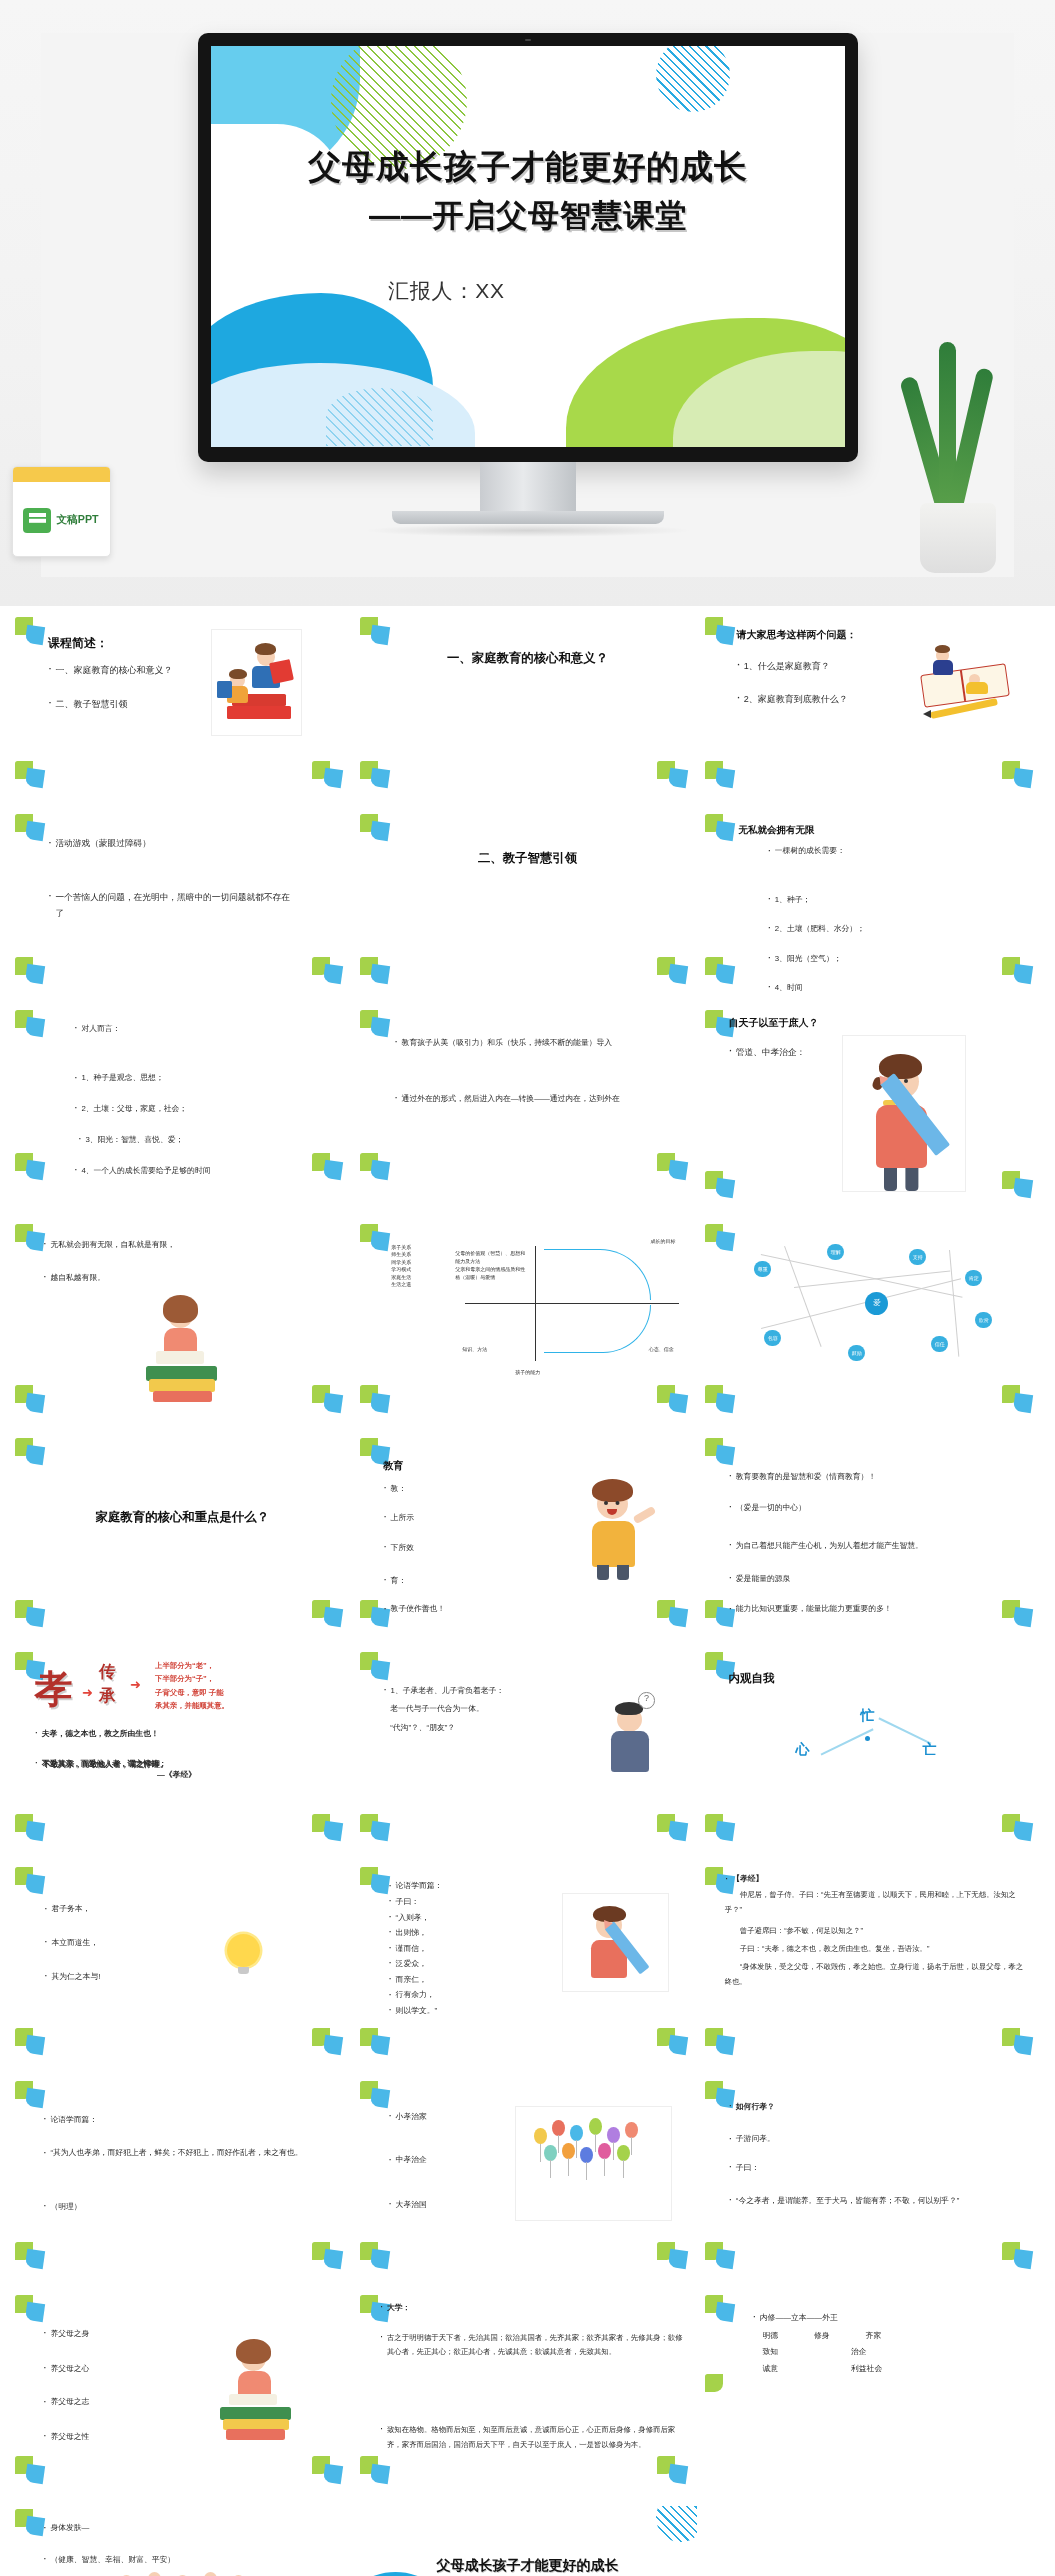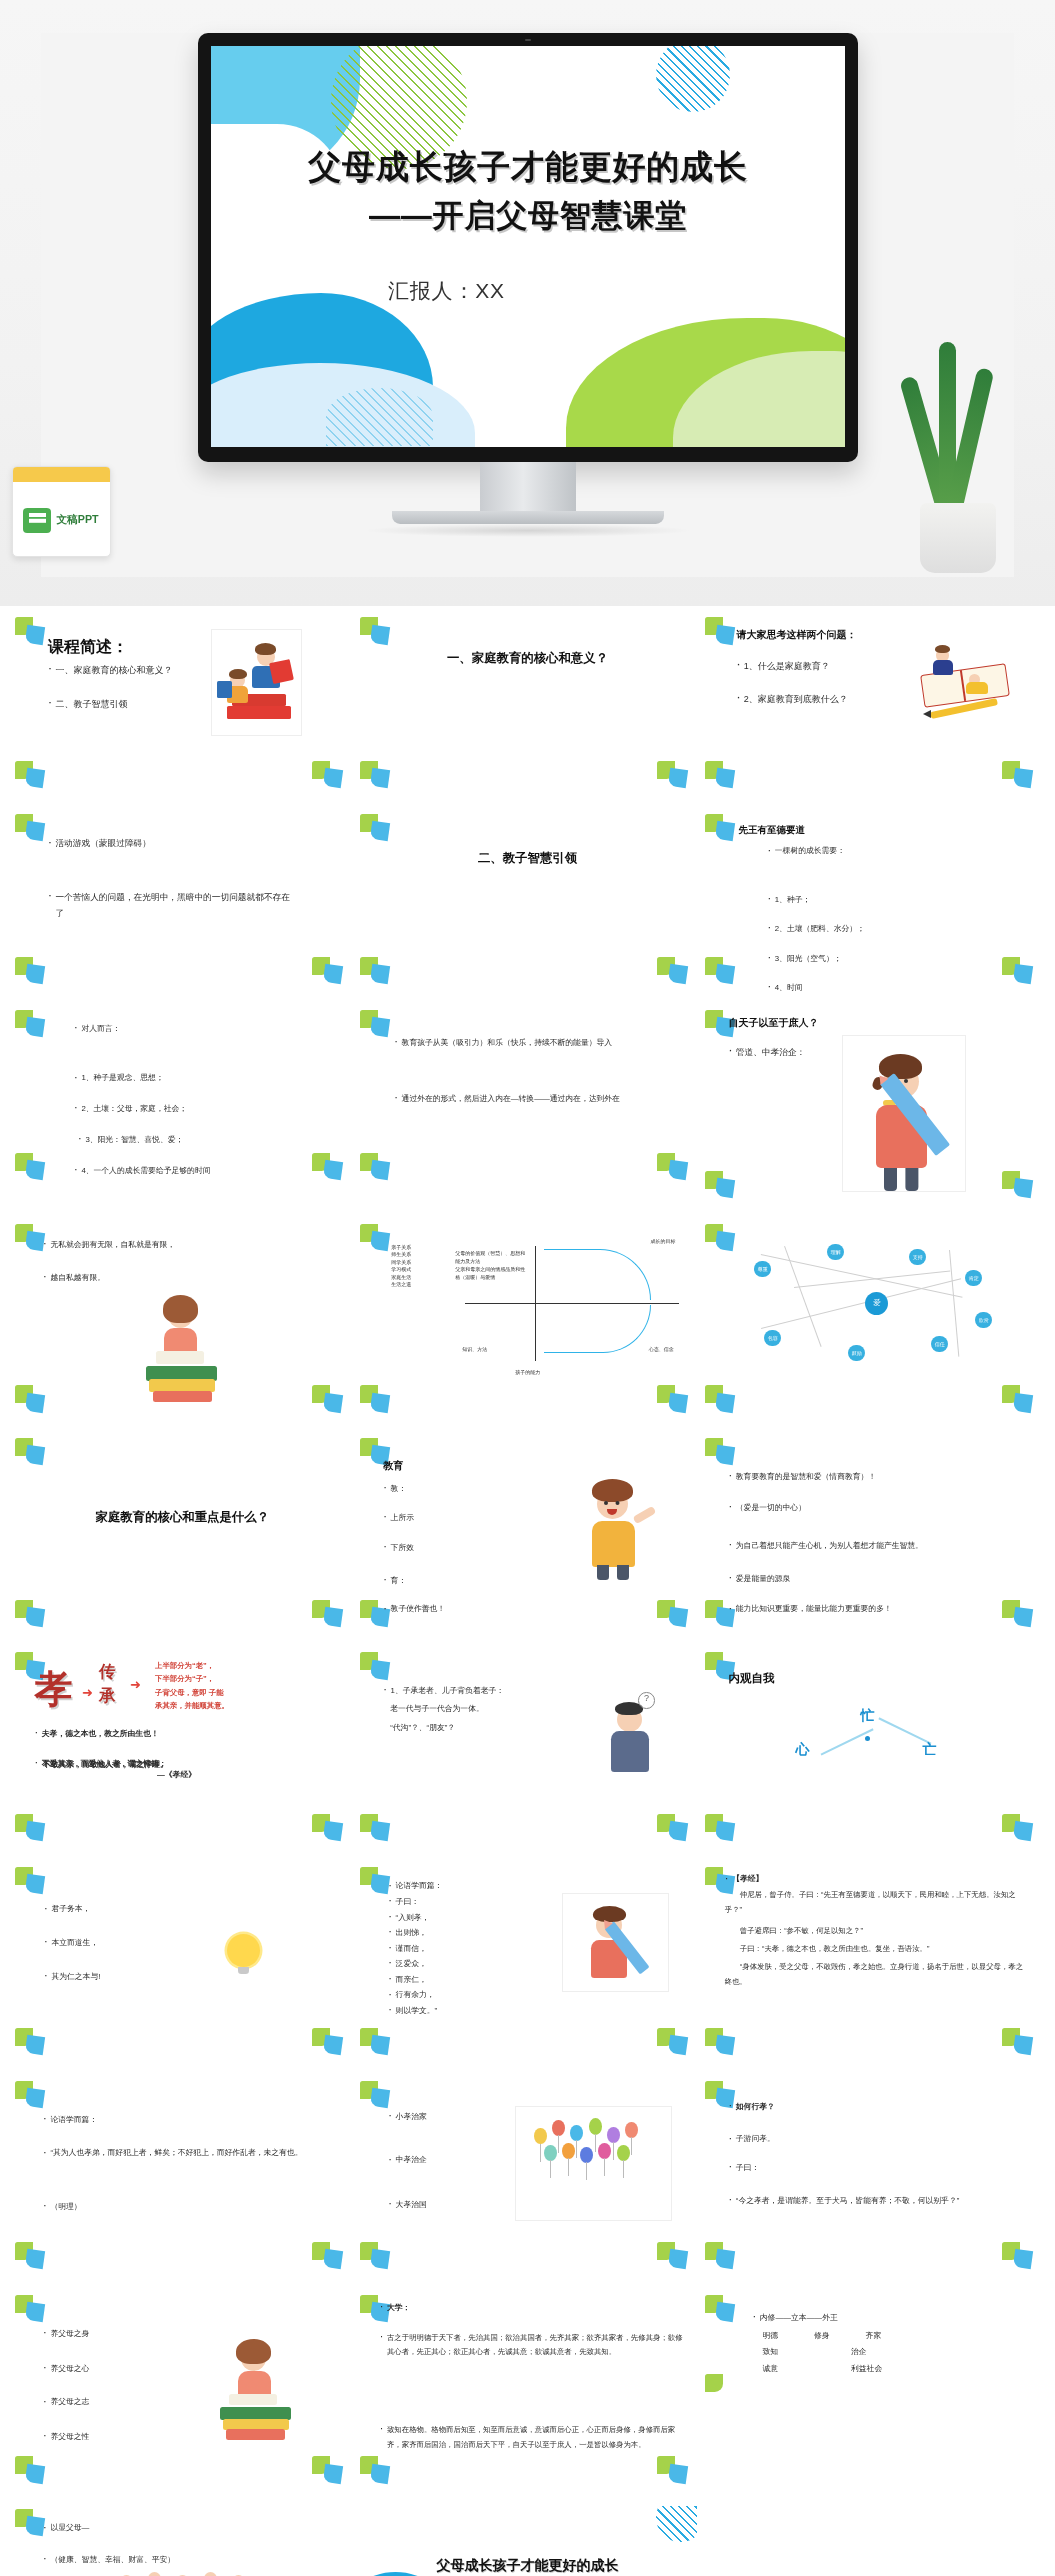--- a/index.html
+++ b/index.html
@@ -159,21 +159,21 @@
         <div class="sq g2"></div>
       </div>
     <div class="corner c-bl">
         <div class="sq g1"></div>
         <div class="sq g2"></div>
       </div>
     <div class="corner c-br">
         <div class="sq g1"></div>
         <div class="sq g2"></div>
       </div>
-    <div class="tx hd" style="left:35px;top:20px;font-size:16px;">课程简述：</div>
+    <div class="tx hd" style="left:35px;top:20px;font-size:12px;">课程简述：</div>
     <div class="tx bul" style="left:35px;top:49px;font-size:9px;">一、家庭教育的核心和意义？</div>
     <div class="tx bul" style="left:35px;top:68px;font-size:9px;">二、教子智慧引领</div>
     <div class="pic" style="left:198px;top:15px;width:91px;height:107px;">
       <div class="book-red" style="left:15px;top:76px;width:64px;height:13px;"></div>
       <div class="book-red" style="left:20px;top:64px;width:54px;height:11.5px;background:#d83a30;"></div>
       <div class="head" style="left:45px;top:18px;width:18px;height:18px;"></div>
       <div class="hair" style="left:43px;top:13px;width:21.4px;height:11.5px;"></div>
       <div class="body-s" style="left:40px;top:36px;width:28px;height:21.4px;background:#2f6fb5;"></div>
       <div class="book-red" style="left:59px;top:31px;width:21.4px;height:21.4px;transform:rotate(-12deg);"></div>
       <div class="head" style="left:18px;top:43px;width:15px;height:15px;"></div>
@@ -267,21 +267,21 @@
         <div class="sq g2"></div>
       </div>
     <div class="corner c-bl">
         <div class="sq g1"></div>
         <div class="sq g2"></div>
       </div>
     <div class="corner c-br">
         <div class="sq g1"></div>
         <div class="sq g2"></div>
       </div>
-    <div class="tx hd" style="left:35px;top:11.5px;font-size:9.5px;">先王有至德要道</div>
+    <div class="tx hd" style="left:35px;top:11.5px;font-size:9.5px;">无私就会拥有无限</div>
     <div class="tx bul" style="left:64px;top:35px;">一棵树的成长需要：</div>
     <div class="tx bul" style="left:64px;top:71px;">1、种子；</div>
     <div class="tx bul" style="left:64px;top:87px;">2、土壤（肥料、水分）；</div>
     <div class="tx bul" style="left:64px;top:104px;">3、阳光（空气）；</div>
     <div class="tx bul" style="left:64px;top:120px;">4、时间</div>
   </div>
 
   <div class="thumb">
     <div class="corner c-tl">
         <div class="sq g1"></div>
@@ -783,21 +783,21 @@
   </div>
 
   <div class="thumb" style="height:124px;">
     <div class="corner c-tl">
         <div class="sq g1"></div>
         <div class="sq g2"></div>
       </div>
     <div class="corner c-bl">
         <div class="sq g1"></div>
       </div>
-    <div class="tx bul" style="left:30px;top:16.5px;">以显父母—</div>
+    <div class="tx bul" style="left:30px;top:16.5px;">身体发肤—</div>
     <div class="tx bul" style="left:30px;top:35px;">（健康、智慧、幸福、财富、平安）</div>
     <div class="pic" style="left:99px;top:58px;width:157px;height:58px;border:none;">
       <div class="head" style="left:8.2px;top:11.5px;width:13px;height:13px;"></div>
       <div class="body-s" style="left:6.6px;top:25px;width:16.5px;height:21.4px;background:#e8705d;"></div>
       <div class="head" style="left:36px;top:8.2px;width:13px;height:13px;"></div>
       <div class="body-s" style="left:35px;top:21.4px;width:16.5px;height:25px;background:#4ab8e8;"></div>
       <div class="head" style="left:64px;top:11.5px;width:13px;height:13px;"></div>
       <div class="body-s" style="left:63px;top:25px;width:16.5px;height:21.4px;background:#f2c94c;"></div>
       <div class="head" style="left:92px;top:8.2px;width:13px;height:13px;"></div>
       <div class="body-s" style="left:91px;top:21.4px;width:16.5px;height:25px;background:#a5d24a;"></div>

